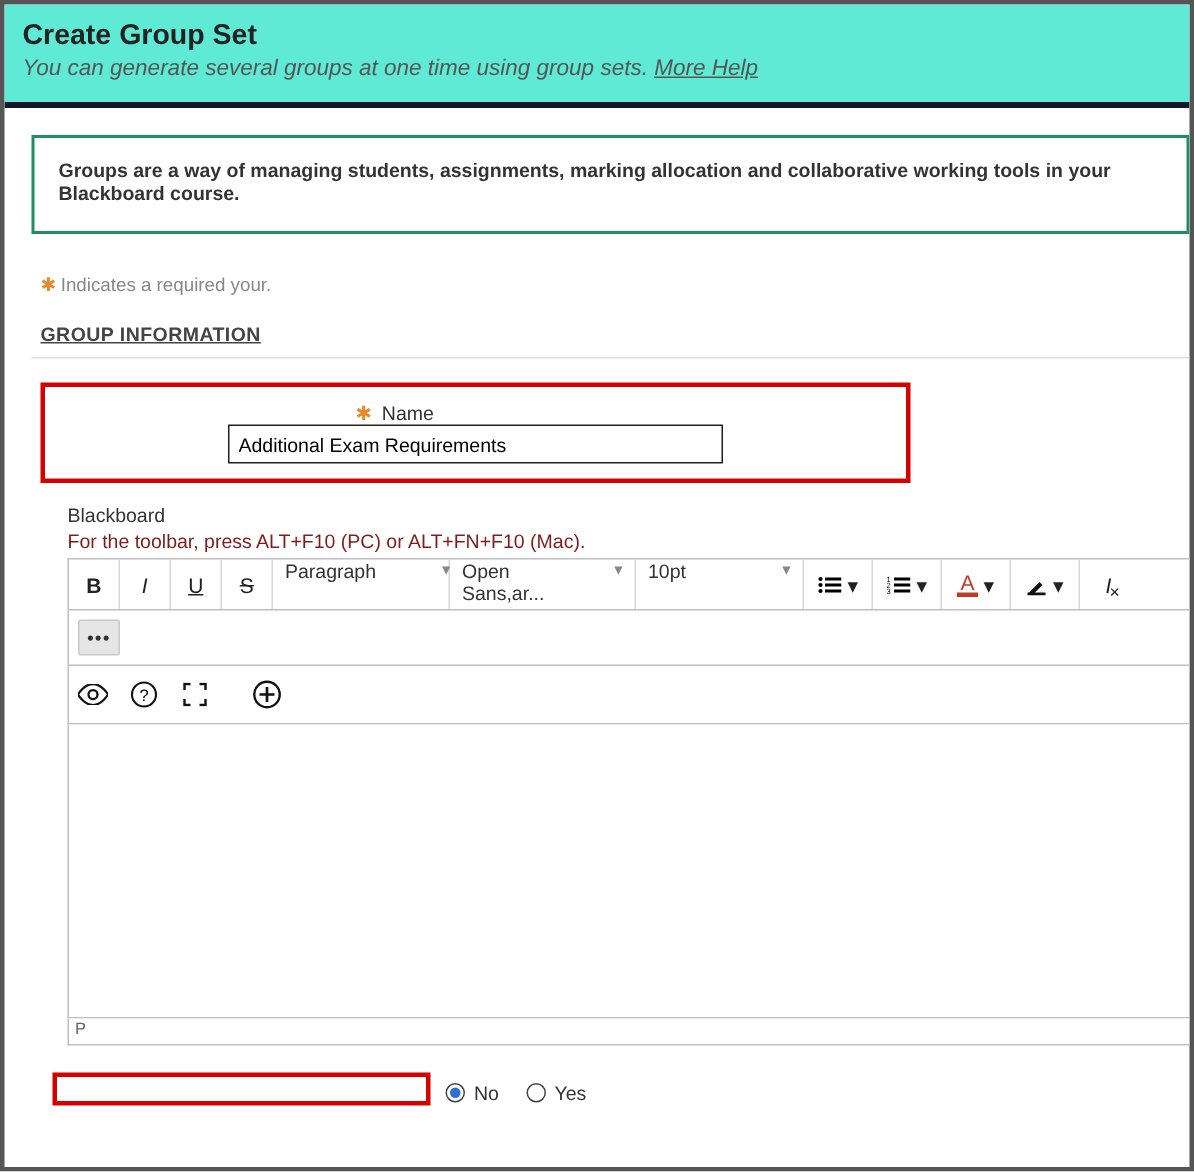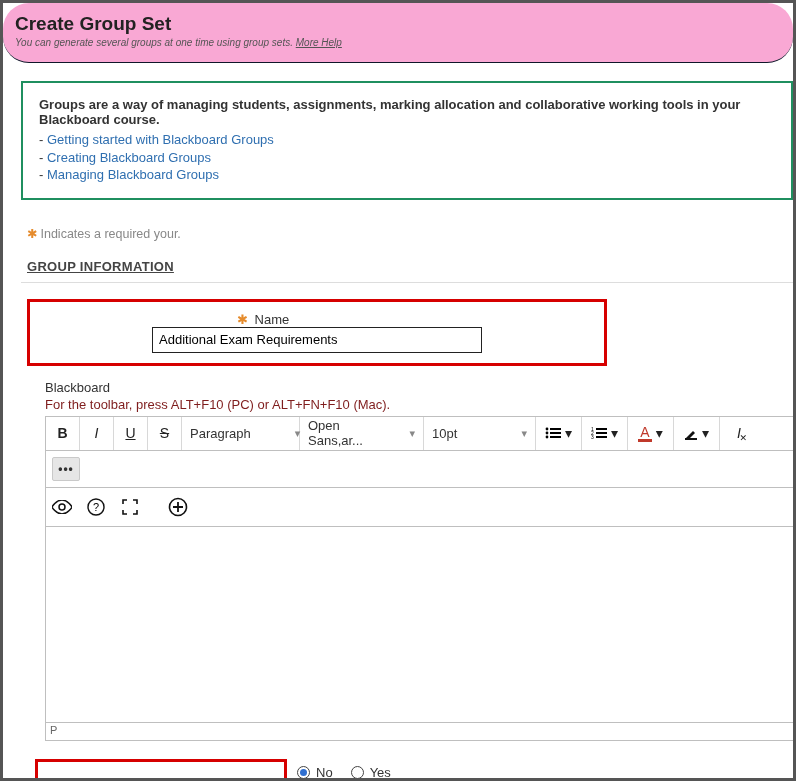--- a/index.html
+++ b/index.html
@@ -12,35 +12,34 @@
   }
   .frame {
     width: 796px;
     height: 781px;
     border: 3px solid #555;
     background: #fff;
     overflow: hidden;
     position: relative;
   }
   .header {
-    background: #f9a8d4;
+    background: #5eead4;
     padding: 10px 12px 14px 12px;
-    border-bottom: 1px solid #0f172a;
-    border-radius: 26px;
+    border-bottom: 4px solid #0f172a;
   }
   .header h1 {
     margin: 0 0 2px 0;
     font-size: 19px;
     font-weight: 600;
     color: #222;
   }
   .header .sub {
     font-style: italic;
     color: #555;
-    font-size: 10px;
+    font-size: 15px;
   }
   .header .sub a {
     color: #555;
     text-decoration: underline;
     font-style: italic;
   }
   .body-area {
     padding: 18px 0 0 18px;
   }
   .guide-box {
@@ -129,21 +128,20 @@
     border-right: 1px solid #d8d8d8;
     min-width: 34px;
     padding: 0 6px;
     color: #222;
     font-size: 14px;
     cursor: pointer;
   }
   .tb-sel {
     flex: 0 0 auto;
     display: flex;
-    align-items: center;
     justify-content: space-between;
     border-right: 1px solid #d8d8d8;
     padding: 0 8px;
     font-size: 13px;
     color: #333;
     cursor: pointer;
     gap: 36px;
   }
   .tb-sel .chev { color: #888; margin-left: 8px; font-size: 11px; }
   .tb-a { color:#c0392b; }
@@ -230,25 +228,20 @@
   <div class="header">
     <h1>Create Group Set</h1>
     <div class="sub">
       <span>You can generate several groups at one time using group sets. </span><a href="#">More Help</a>
     </div>
   </div>
 
   <div class="body-area">
     <div class="guide-box">
       <p>Groups are a way of managing students, assignments, marking allocation and collaborative working tools in your Blackboard course.</p>
-      <div class="links">
-        <div>- <a href="#">Getting started with Blackboard Groups</a></div>
-        <div>- <a href="#">Creating Blackboard Groups</a></div>
-        <div>- <a href="#">Managing Blackboard Groups</a></div>
-      </div>
     </div>
 
     <div class="req-note">
       <span class="req-star">✱</span><span>Indicates a required your.</span>
     </div>
 
     <div class="section-title">GROUP INFORMATION</div>
     <hr class="section-divider">
 
     <div class="highlight-box">

